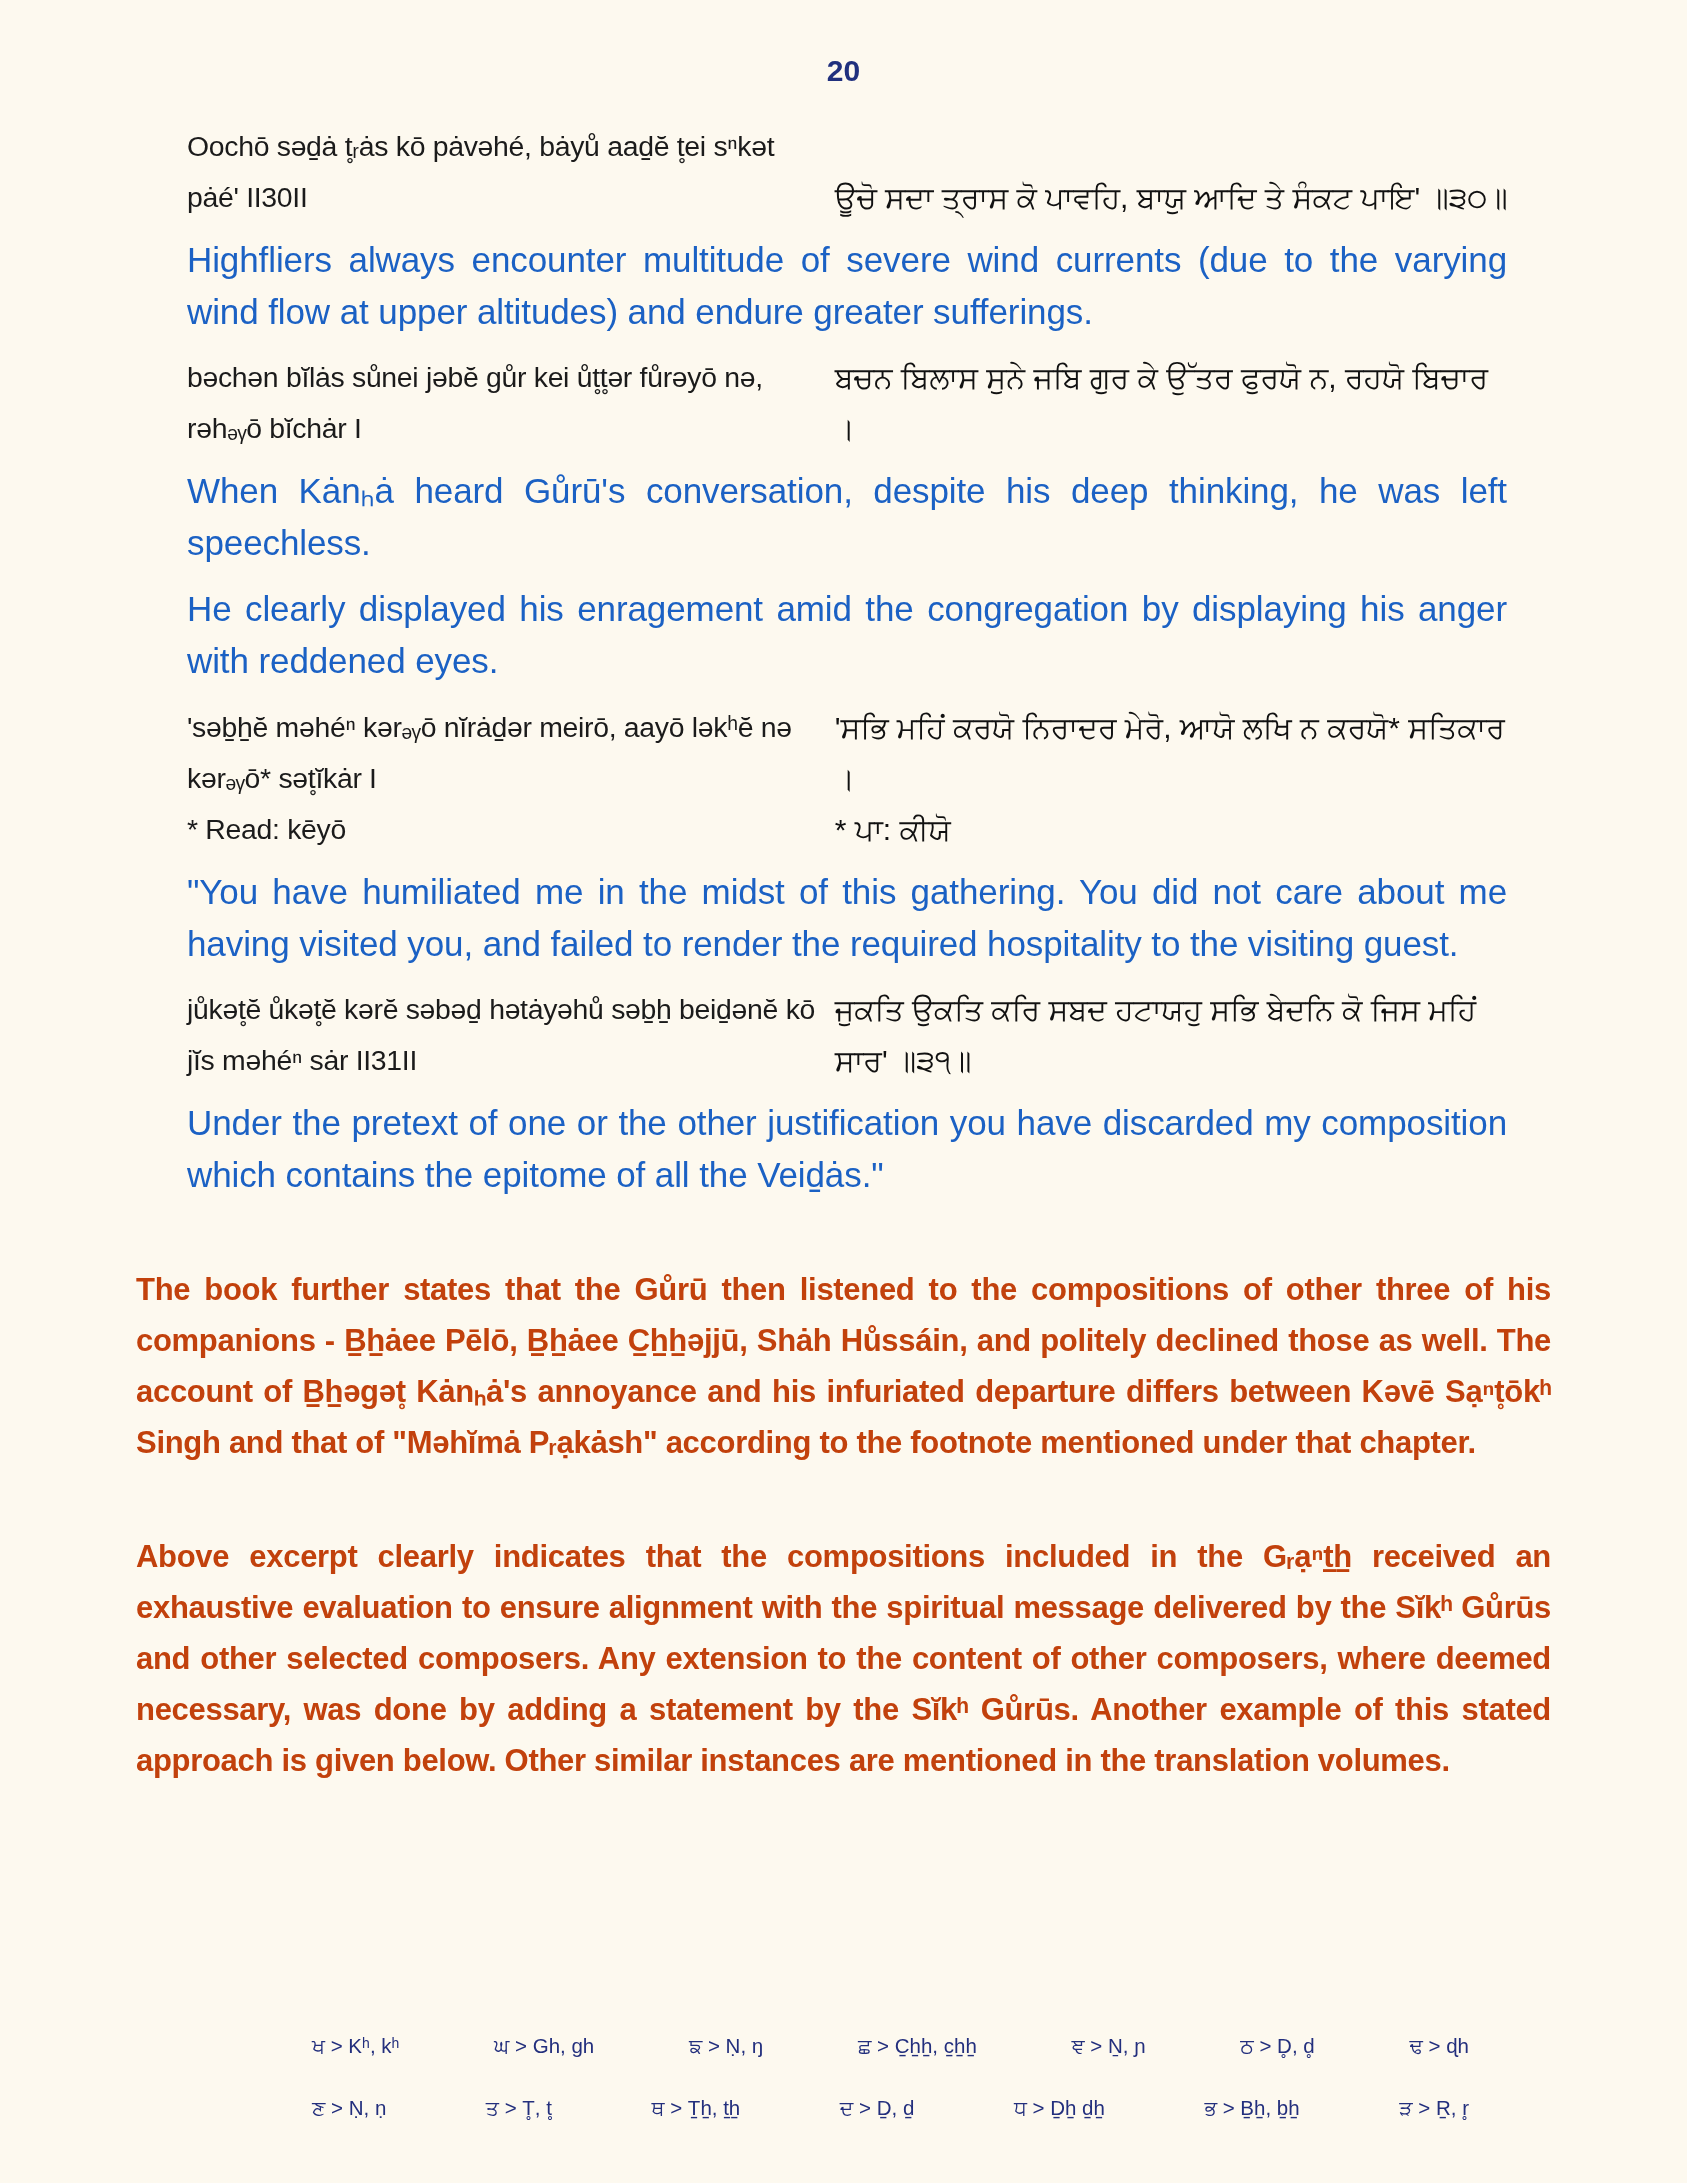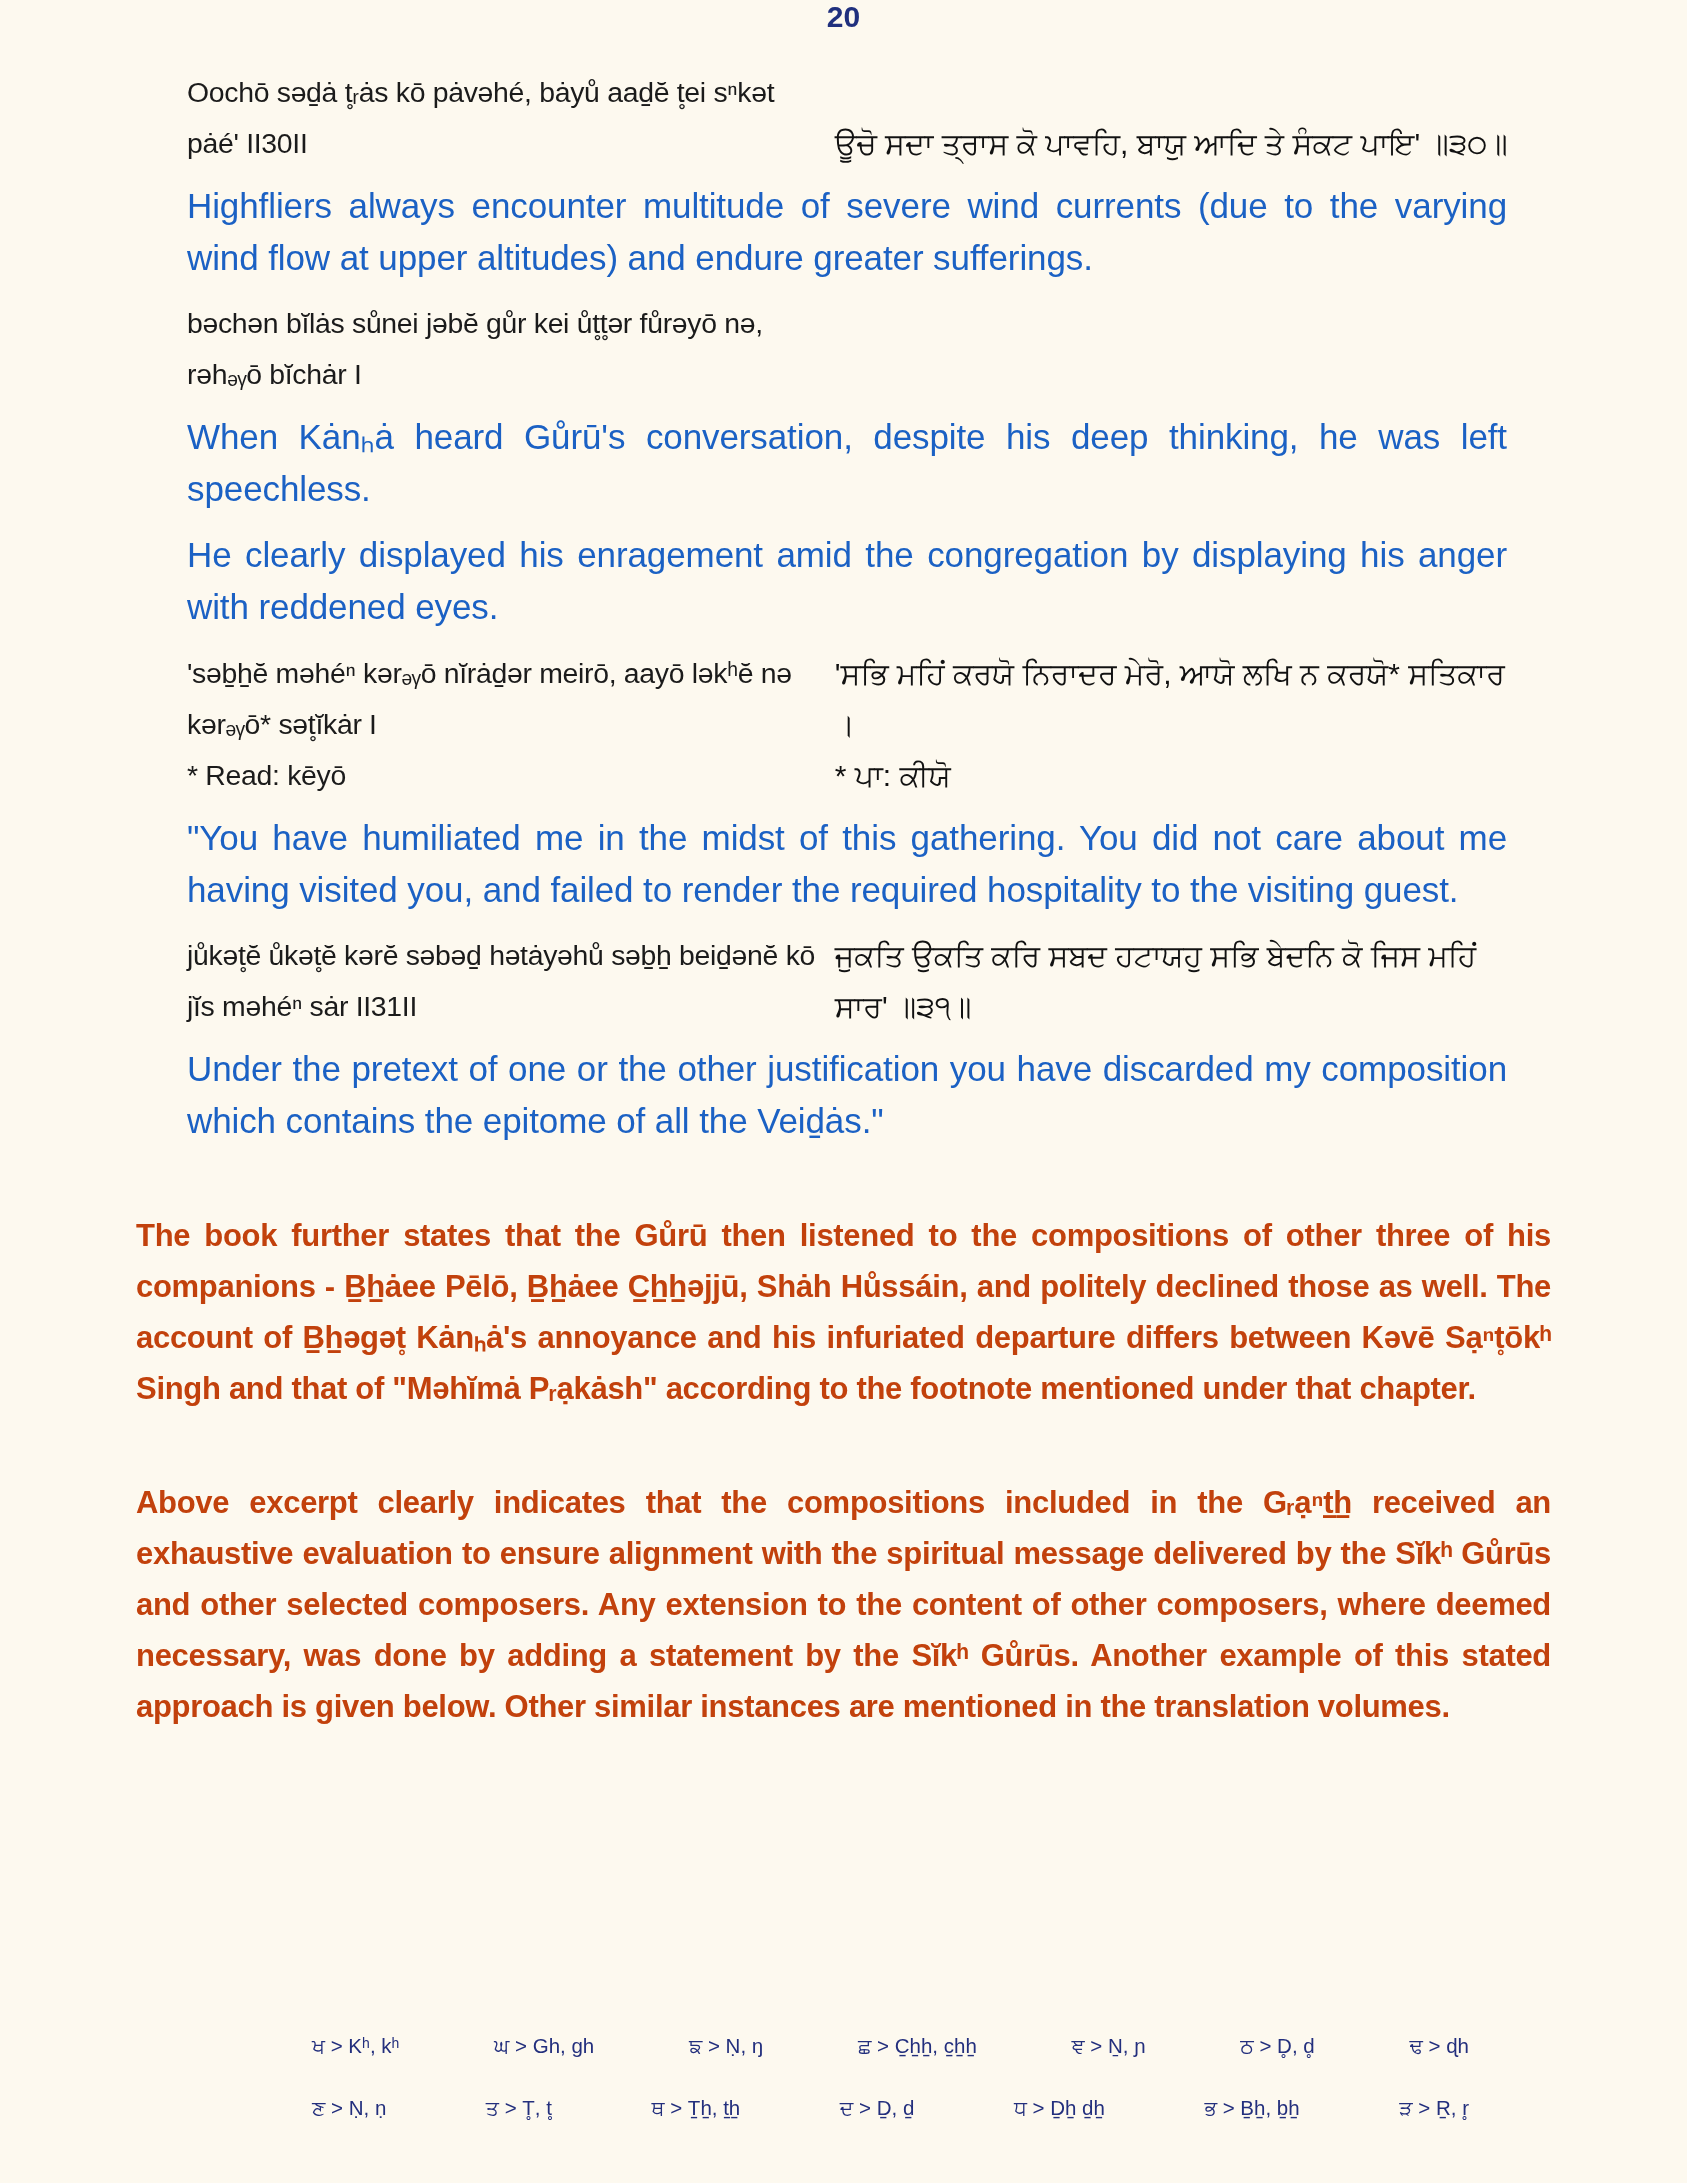--- a/index.html
+++ b/index.html
@@ -7,20 +7,21 @@
     position:relative;
     width:1687px;height:2183px;
     margin:0 auto;
     background:#FDF9EF;
     font-family:"Liberation Sans",sans-serif;
     color:#161616;
     overflow:hidden;
     box-sizing:border-box;
   }
   .pageno{
+    padding-top:54px;
     text-align:center;
     font-size:30px;
     font-weight:600;
     color:#20307E;
   }
   .poetry{
     margin:33px 175px 0 187px;
   }
   .verse-row{
     display:flex;
@@ -90,20 +91,21 @@
   <div class="poetry">
 
     <div class="verse-row">
       <div class="vl">Oochō səd̠ȧ t̥ᵣȧs kō pȧvəhé, bȧyů aad̠ĕ t̥ei sⁿkət pȧé' II30II</div>
       <div class="vr">ਊਚੋ ਸਦਾ ਤ੍ਰਾਸ ਕੋ ਪਾਵਹਿ, ਬਾਯੁ ਆਦਿ ਤੇ ਸੰਕਟ ਪਾਇ' ॥੩੦॥</div>
     </div>
     <div class="trans">Highfliers always encounter multitude of severe wind currents (due to the varying wind flow at upper altitudes) and endure greater sufferings.</div>
 
     <div class="verse-row">
       <div class="vl">bəchən bĭlȧs sůnei jəbĕ gůr kei ůt̥t̥ər fůrəyō nə, rəhₔᵧō bĭchȧr I</div>
+      <div class="vr">ਬਚਨ ਬਿਲਾਸ ਸੁਨੇ ਜਬਿ ਗੁਰ ਕੇ ਉੱਤਰ ਫੁਰਯੋ ਨ, ਰਹਯੋ ਬਿਚਾਰ ।</div>
     </div>
     <div class="trans">When Kȧnₕȧ heard Gůrū's conversation, despite his deep thinking, he was left speechless.</div>
 
     <div class="trans">He clearly displayed his enragement amid the congregation by displaying his anger with reddened eyes.</div>
 
     <div class="verse-row">
       <div class="vl">
         <span>'səb̠h̠ĕ məhéⁿ kərₔᵧō nĭrȧd̠ər meirō, aayō ləkʰĕ nə kərₔᵧō* sət̥ĭkȧr I</span>
         <span class="vnote">* Read: kēyō</span>
       </div>

